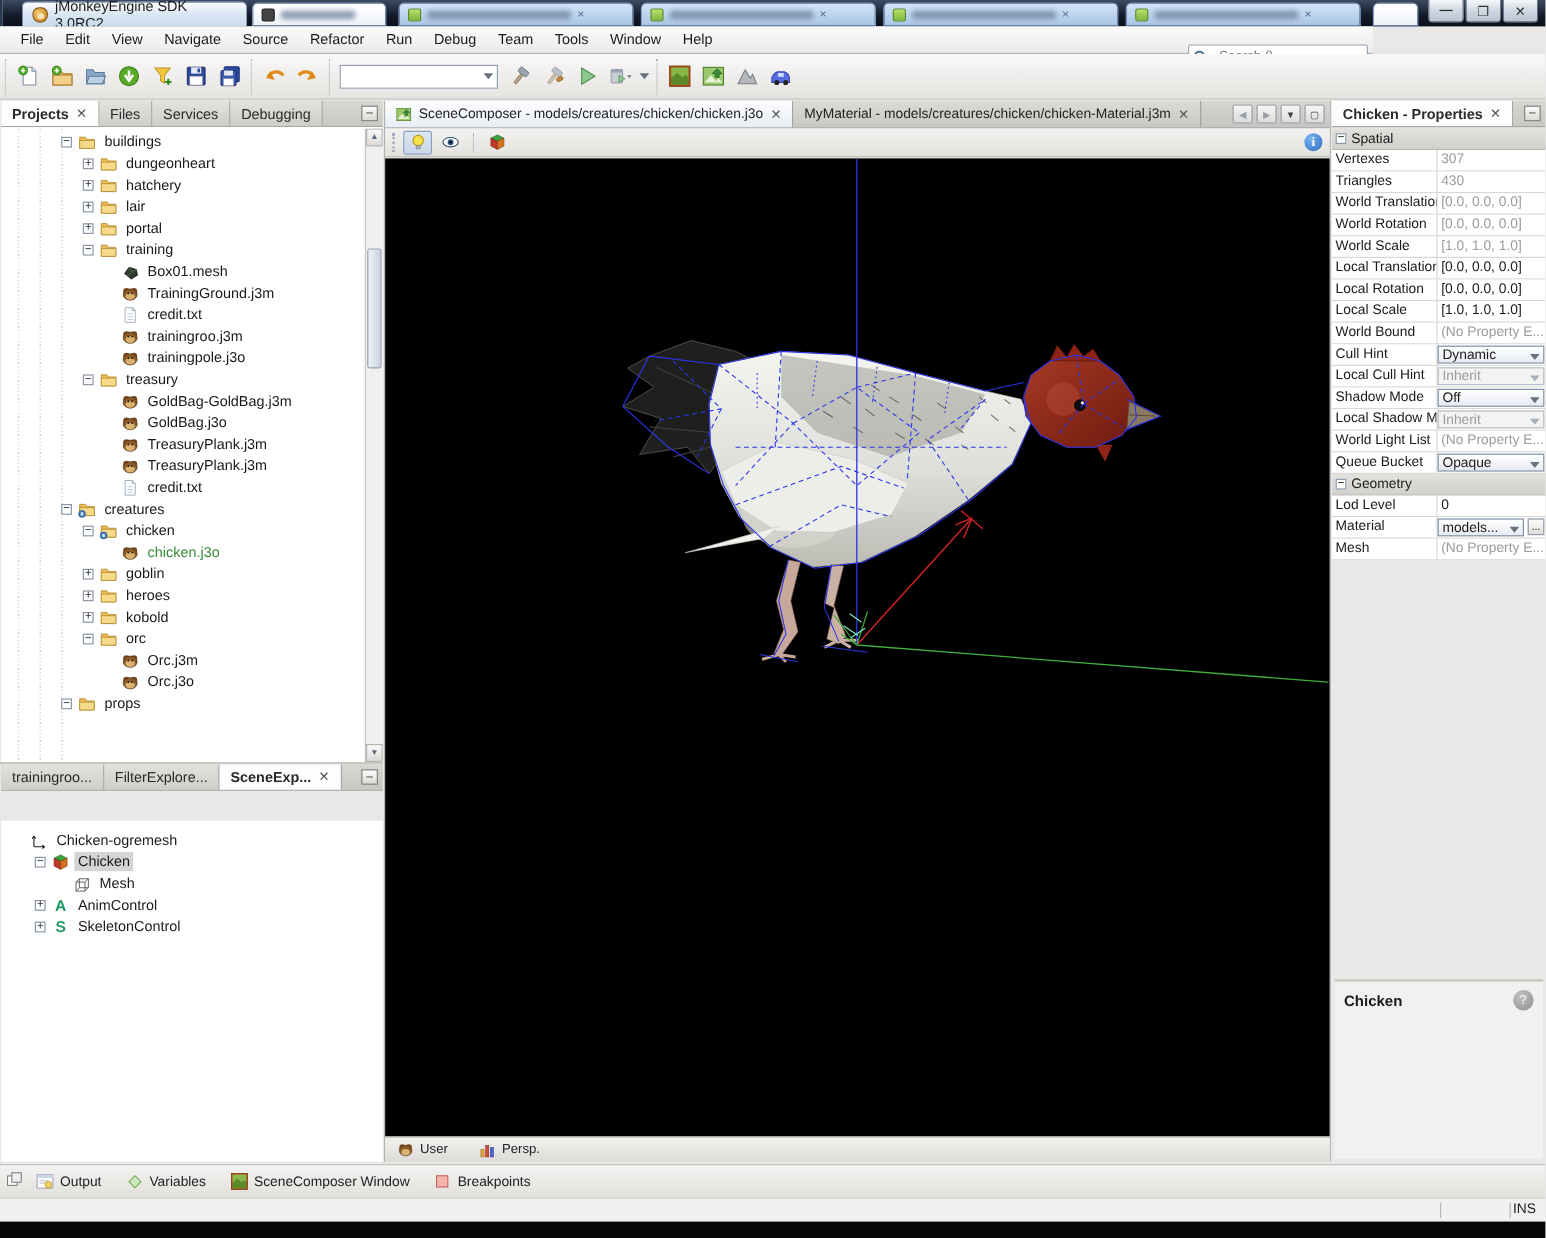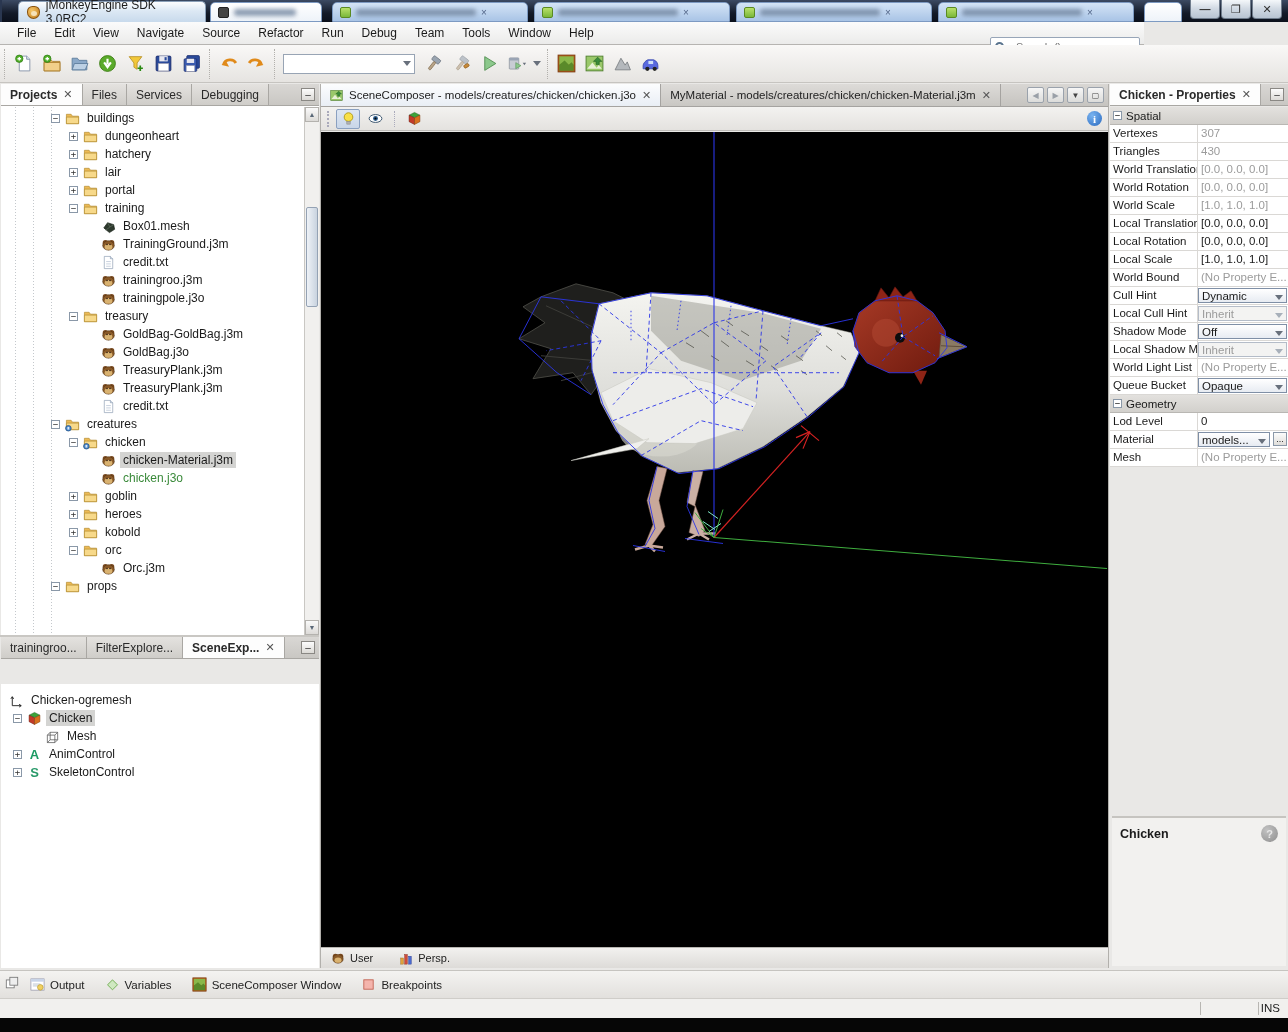--- a/index.html
+++ b/index.html
@@ -612,89 +612,89 @@
       <span class="ticon">
             <svg viewBox="0 0 16 16">
               <circle cx="4.6" cy="6" r="2.8" fill="#7a4a20"></circle>
               <circle cx="11.4" cy="6" r="2.8" fill="#7a4a20"></circle>
               <ellipse cx="8" cy="9" rx="6.2" ry="5" fill="#8a5a28" stroke="#4a2a0c" stroke-width=".6"></ellipse>
               <ellipse cx="8" cy="10.6" rx="4.2" ry="3.1" fill="#d9b270"></ellipse>
               <circle cx="6.4" cy="8" r=".8" fill="#201008"></circle>
               <circle cx="9.6" cy="8" r=".8" fill="#201008"></circle>
             </svg>
           </span>
-      <span class="tlabel selected ">chicken-Material.j3m</span>
+      <span class="tlabel  green">chicken.j3o</span>
+    </div>
+        <div class="trow" style="padding-left:68px">
+      <span class="expander">+</span>
+      <span class="ticon">
+            <svg viewBox="0 0 16 16">
+              <path d="M1.5 3.5h5l1.5 2h6.5v8H1.5z" fill="#edba55" stroke="#b08a2e" stroke-width=".7"></path>
+              <path d="M1.5 6.5h13v7h-13z" fill="#f7d98a" stroke="#b08a2e" stroke-width=".7"></path>
+            </svg>
+          </span>
+      <span class="tlabel  ">goblin</span>
+    </div>
+        <div class="trow" style="padding-left:68px">
+      <span class="expander">+</span>
+      <span class="ticon">
+            <svg viewBox="0 0 16 16">
+              <path d="M1.5 3.5h5l1.5 2h6.5v8H1.5z" fill="#edba55" stroke="#b08a2e" stroke-width=".7"></path>
+              <path d="M1.5 6.5h13v7h-13z" fill="#f7d98a" stroke="#b08a2e" stroke-width=".7"></path>
+            </svg>
+          </span>
+      <span class="tlabel  ">heroes</span>
+    </div>
+        <div class="trow" style="padding-left:68px">
+      <span class="expander">+</span>
+      <span class="ticon">
+            <svg viewBox="0 0 16 16">
+              <path d="M1.5 3.5h5l1.5 2h6.5v8H1.5z" fill="#edba55" stroke="#b08a2e" stroke-width=".7"></path>
+              <path d="M1.5 6.5h13v7h-13z" fill="#f7d98a" stroke="#b08a2e" stroke-width=".7"></path>
+            </svg>
+          </span>
+      <span class="tlabel  ">kobold</span>
+    </div>
+        <div class="trow" style="padding-left:68px">
+      <span class="expander">−</span>
+      <span class="ticon">
+            <svg viewBox="0 0 16 16">
+              <path d="M1.5 3.5h5l1.5 2h6.5v8H1.5z" fill="#edba55" stroke="#b08a2e" stroke-width=".7"></path>
+              <path d="M1.5 6.5h13v7h-13z" fill="#f7d98a" stroke="#b08a2e" stroke-width=".7"></path>
+            </svg>
+          </span>
+      <span class="tlabel  ">orc</span>
     </div>
         <div class="trow" style="padding-left:86px">
       <span class="exp-none"></span>
       <span class="ticon">
             <svg viewBox="0 0 16 16">
               <circle cx="4.6" cy="6" r="2.8" fill="#7a4a20"></circle>
               <circle cx="11.4" cy="6" r="2.8" fill="#7a4a20"></circle>
               <ellipse cx="8" cy="9" rx="6.2" ry="5" fill="#8a5a28" stroke="#4a2a0c" stroke-width=".6"></ellipse>
               <ellipse cx="8" cy="10.6" rx="4.2" ry="3.1" fill="#d9b270"></ellipse>
               <circle cx="6.4" cy="8" r=".8" fill="#201008"></circle>
               <circle cx="9.6" cy="8" r=".8" fill="#201008"></circle>
             </svg>
           </span>
-      <span class="tlabel  green">chicken.j3o</span>
-    </div>
-        <div class="trow" style="padding-left:68px">
-      <span class="expander">+</span>
-      <span class="ticon">
-            <svg viewBox="0 0 16 16">
-              <path d="M1.5 3.5h5l1.5 2h6.5v8H1.5z" fill="#edba55" stroke="#b08a2e" stroke-width=".7"></path>
-              <path d="M1.5 6.5h13v7h-13z" fill="#f7d98a" stroke="#b08a2e" stroke-width=".7"></path>
-            </svg>
-          </span>
-      <span class="tlabel  ">goblin</span>
-    </div>
-        <div class="trow" style="padding-left:68px">
-      <span class="expander">+</span>
-      <span class="ticon">
-            <svg viewBox="0 0 16 16">
-              <path d="M1.5 3.5h5l1.5 2h6.5v8H1.5z" fill="#edba55" stroke="#b08a2e" stroke-width=".7"></path>
-              <path d="M1.5 6.5h13v7h-13z" fill="#f7d98a" stroke="#b08a2e" stroke-width=".7"></path>
-            </svg>
-          </span>
-      <span class="tlabel  ">heroes</span>
-    </div>
-        <div class="trow" style="padding-left:68px">
-      <span class="expander">+</span>
-      <span class="ticon">
-            <svg viewBox="0 0 16 16">
-              <path d="M1.5 3.5h5l1.5 2h6.5v8H1.5z" fill="#edba55" stroke="#b08a2e" stroke-width=".7"></path>
-              <path d="M1.5 6.5h13v7h-13z" fill="#f7d98a" stroke="#b08a2e" stroke-width=".7"></path>
-            </svg>
-          </span>
-      <span class="tlabel  ">kobold</span>
-    </div>
-        <div class="trow" style="padding-left:68px">
-      <span class="expander">−</span>
-      <span class="ticon">
-            <svg viewBox="0 0 16 16">
-              <path d="M1.5 3.5h5l1.5 2h6.5v8H1.5z" fill="#edba55" stroke="#b08a2e" stroke-width=".7"></path>
-              <path d="M1.5 6.5h13v7h-13z" fill="#f7d98a" stroke="#b08a2e" stroke-width=".7"></path>
-            </svg>
-          </span>
-      <span class="tlabel  ">orc</span>
+      <span class="tlabel  ">Orc.j3m</span>
     </div>
         <div class="trow" style="padding-left:86px">
       <span class="exp-none"></span>
       <span class="ticon">
             <svg viewBox="0 0 16 16">
               <circle cx="4.6" cy="6" r="2.8" fill="#7a4a20"></circle>
               <circle cx="11.4" cy="6" r="2.8" fill="#7a4a20"></circle>
               <ellipse cx="8" cy="9" rx="6.2" ry="5" fill="#8a5a28" stroke="#4a2a0c" stroke-width=".6"></ellipse>
               <ellipse cx="8" cy="10.6" rx="4.2" ry="3.1" fill="#d9b270"></ellipse>
               <circle cx="6.4" cy="8" r=".8" fill="#201008"></circle>
               <circle cx="9.6" cy="8" r=".8" fill="#201008"></circle>
             </svg>
           </span>
-      <span class="tlabel  ">Orc.j3m</span>
+      <span class="tlabel  ">Orc.j3o</span>
     </div>
         <div class="trow" style="padding-left:50px">
       <span class="expander">−</span>
       <span class="ticon">
             <svg viewBox="0 0 16 16">
               <path d="M1.5 3.5h5l1.5 2h6.5v8H1.5z" fill="#edba55" stroke="#b08a2e" stroke-width=".7"></path>
               <path d="M1.5 6.5h13v7h-13z" fill="#f7d98a" stroke="#b08a2e" stroke-width=".7"></path>
             </svg>
           </span>
       <span class="tlabel  ">props</span>
@@ -718,21 +718,21 @@
         <span>FilterExplore...</span>
       </div>
       <div class="ptab active">
         <span>SceneExp...</span>
         <span class="closex">✕</span>
       </div>
       <div style="flex:1"></div>
       <div class="minbtn">–</div>
     </div>
   <div class="treearea" style="top:47px;">
-    <div id="scene-tree-rows" style="position:absolute;left:4px;top:6px;right:2px;">
+    <div id="scene-tree-rows" style="position:absolute;left:20px;top:6px;right:2px;">
         <div class="trow" style="padding-left:4px">
 
       <span class="ticon">
             <svg viewBox="0 0 16 16">
               <path d="M3.5 13.5V4M3.5 13.5H13" stroke="#222" fill="none"></path>
               <path d="M3.5 4L2 6.2M3.5 4l1.5 2.2M13 13.5l-2.2-1.5M13 13.5l-2.2 1.5" stroke="#222" fill="none"></path>
             </svg>
           </span>
       <span class="tlabel ">Chicken-ogremesh</span>
     </div>

